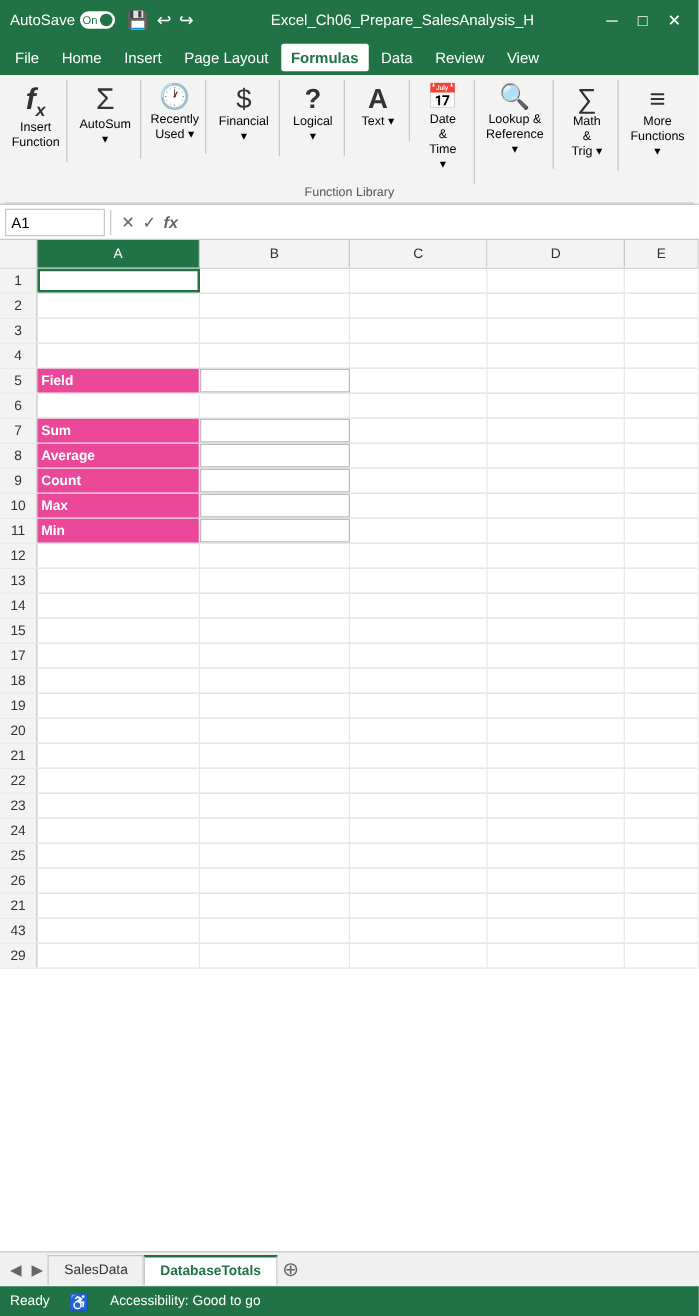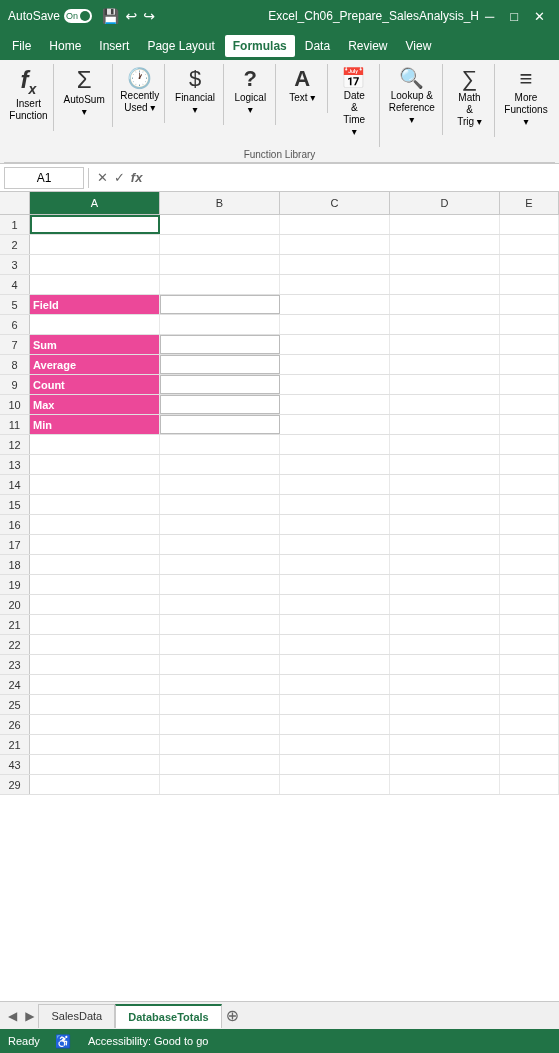--- a/index.html
+++ b/index.html
@@ -13,21 +13,21 @@
       display: flex;
       align-items: center;
       padding: 0 8px;
       font-size: 12px;
     }
     .title-bar .autosave-section { display: flex; align-items: center; gap: 4px; }
     .toggle { background: #fff; border-radius: 10px; width: 28px; height: 14px; display: flex; align-items: center; padding: 0 2px; }
     .toggle-dot { background: #217346; border-radius: 50%; width: 10px; height: 10px; margin-left: auto; }
     .title-icons { display: flex; gap: 6px; margin: 0 10px; }
     .title-icon { color: white; font-size: 14px; }
-    .title-text { flex: 1; text-align: right; font-size: 12px; }
+    .title-text { flex: 1; text-align: center; font-size: 12px; }
     .title-controls { display: flex; gap: 4px; }
     .window-btn { color: white; font-size: 13px; padding: 0 6px; }
 
     
     .menu-bar {
       background: #217346;
       color: white;
       display: flex;
       height: 28px;
       align-items: center;
@@ -100,21 +100,20 @@
       background: white;
       padding: 0 4px;
       gap: 4px;
     }
     .name-box {
       width: 80px;
       border: 1px solid #c8c8c8;
       padding: 2px 4px;
       font-size: 12px;
       height: 22px;
-      text-align: center;
     }
     .formula-bar-sep { width: 1px; background: #c8c8c8; height: 20px; }
     .formula-bar-icons { display: flex; gap: 6px; padding: 0 4px; color: #666; font-size: 13px; }
     .formula-bar-icon { cursor: pointer; }
     .formula-input { flex: 1; border: none; outline: none; font-size: 12px; padding: 2px; }
 
     
     .spreadsheet { display: flex; flex-direction: column; overflow: hidden; }
     .col-headers { display: flex; border-bottom: 1px solid #c8c8c8; }
     .row-header-spacer { width: 30px; min-width: 30px; border-right: 1px solid #c8c8c8; background: #f3f3f3; height: 22px; }
@@ -477,28 +476,20 @@
       </div>
     <div class="grid-row">
         <div class="row-header">15</div>
         <div class="cell cell-a"></div>
         <div class="cell cell-b"></div>
         <div class="cell cell-c"></div>
         <div class="cell cell-d"></div>
         <div class="cell cell-e"></div>
       </div>
     <div class="grid-row">
-        <div class="row-header">16</div>
-        <div class="cell cell-a"></div>
-        <div class="cell cell-b"></div>
-        <div class="cell cell-c"></div>
-        <div class="cell cell-d"></div>
-        <div class="cell cell-e"></div>
-      </div>
-    <div class="grid-row">
         <div class="row-header">17</div>
         <div class="cell cell-a"></div>
         <div class="cell cell-b"></div>
         <div class="cell cell-c"></div>
         <div class="cell cell-d"></div>
         <div class="cell cell-e"></div>
       </div>
     <div class="grid-row">
         <div class="row-header">18</div>
         <div class="cell cell-a"></div>

